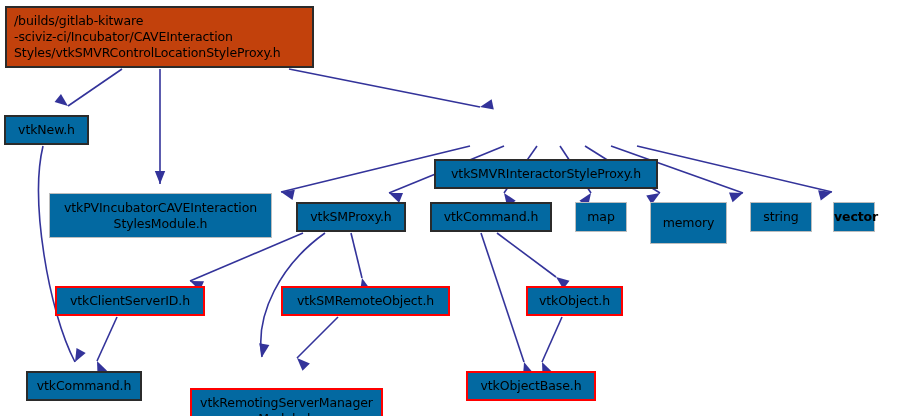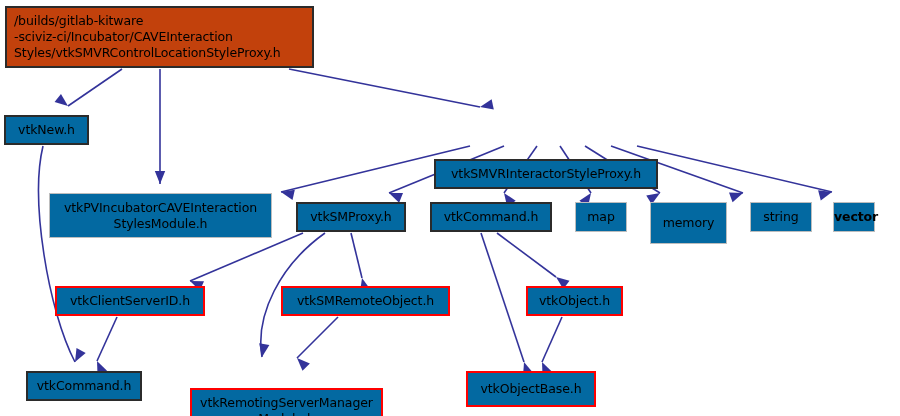--- a/index.html
+++ b/index.html
@@ -115,15 +115,15 @@
       <div class="node gray" style="left: 575px; top: 202px; width: 52px; height: 30px;"><span class="node-label">map</span></div>
       <div class="node gray" style="left: 650px; top: 202px; width: 77px; height: 42px;"><span class="node-label">memory</span></div>
       <div class="node gray" style="left: 750px; top: 202px; width: 62px; height: 30px;"><span class="node-label">string</span></div>
       <div class="node gray" style="left: 833px; top: 202px; width: 42px; height: 30px; font-weight: bold;"><span class="node-label">vector</span></div>
       <div class="node red" style="left: 55px; top: 286px; width: 150px; height: 30px;"><span class="node-label">vtkClientServerID.h</span></div>
       <div class="node red" style="left: 281px; top: 286px; width: 169px; height: 30px;"><span class="node-label">vtkSMRemoteObject.h</span></div>
       <div class="node red" style="left: 526px; top: 286px; width: 97px; height: 30px;"><span class="node-label">vtkObject.h</span></div>
       <div class="node black" style="left: 26px; top: 371px; width: 116px; height: 30px;"><span class="node-label">vtkCommand.h</span></div>
       <div class="node red" style="left: 190px; top: 348px; width: 193px; height: 46px; margin-top: 40px;"><span class="node-label">vtkRemotingServerManager
 Module.h</span></div>
-      <div class="node red" style="left: 466px; top: 371px; width: 130px; height: 36px;"><span class="node-label">vtkObjectBase.h</span></div>
+      <div class="node red" style="left: 466px; top: 371px; width: 130px; height: 30px;"><span class="node-label">vtkObjectBase.h</span></div>
     </div>
 </div>
 
 </body></html>

